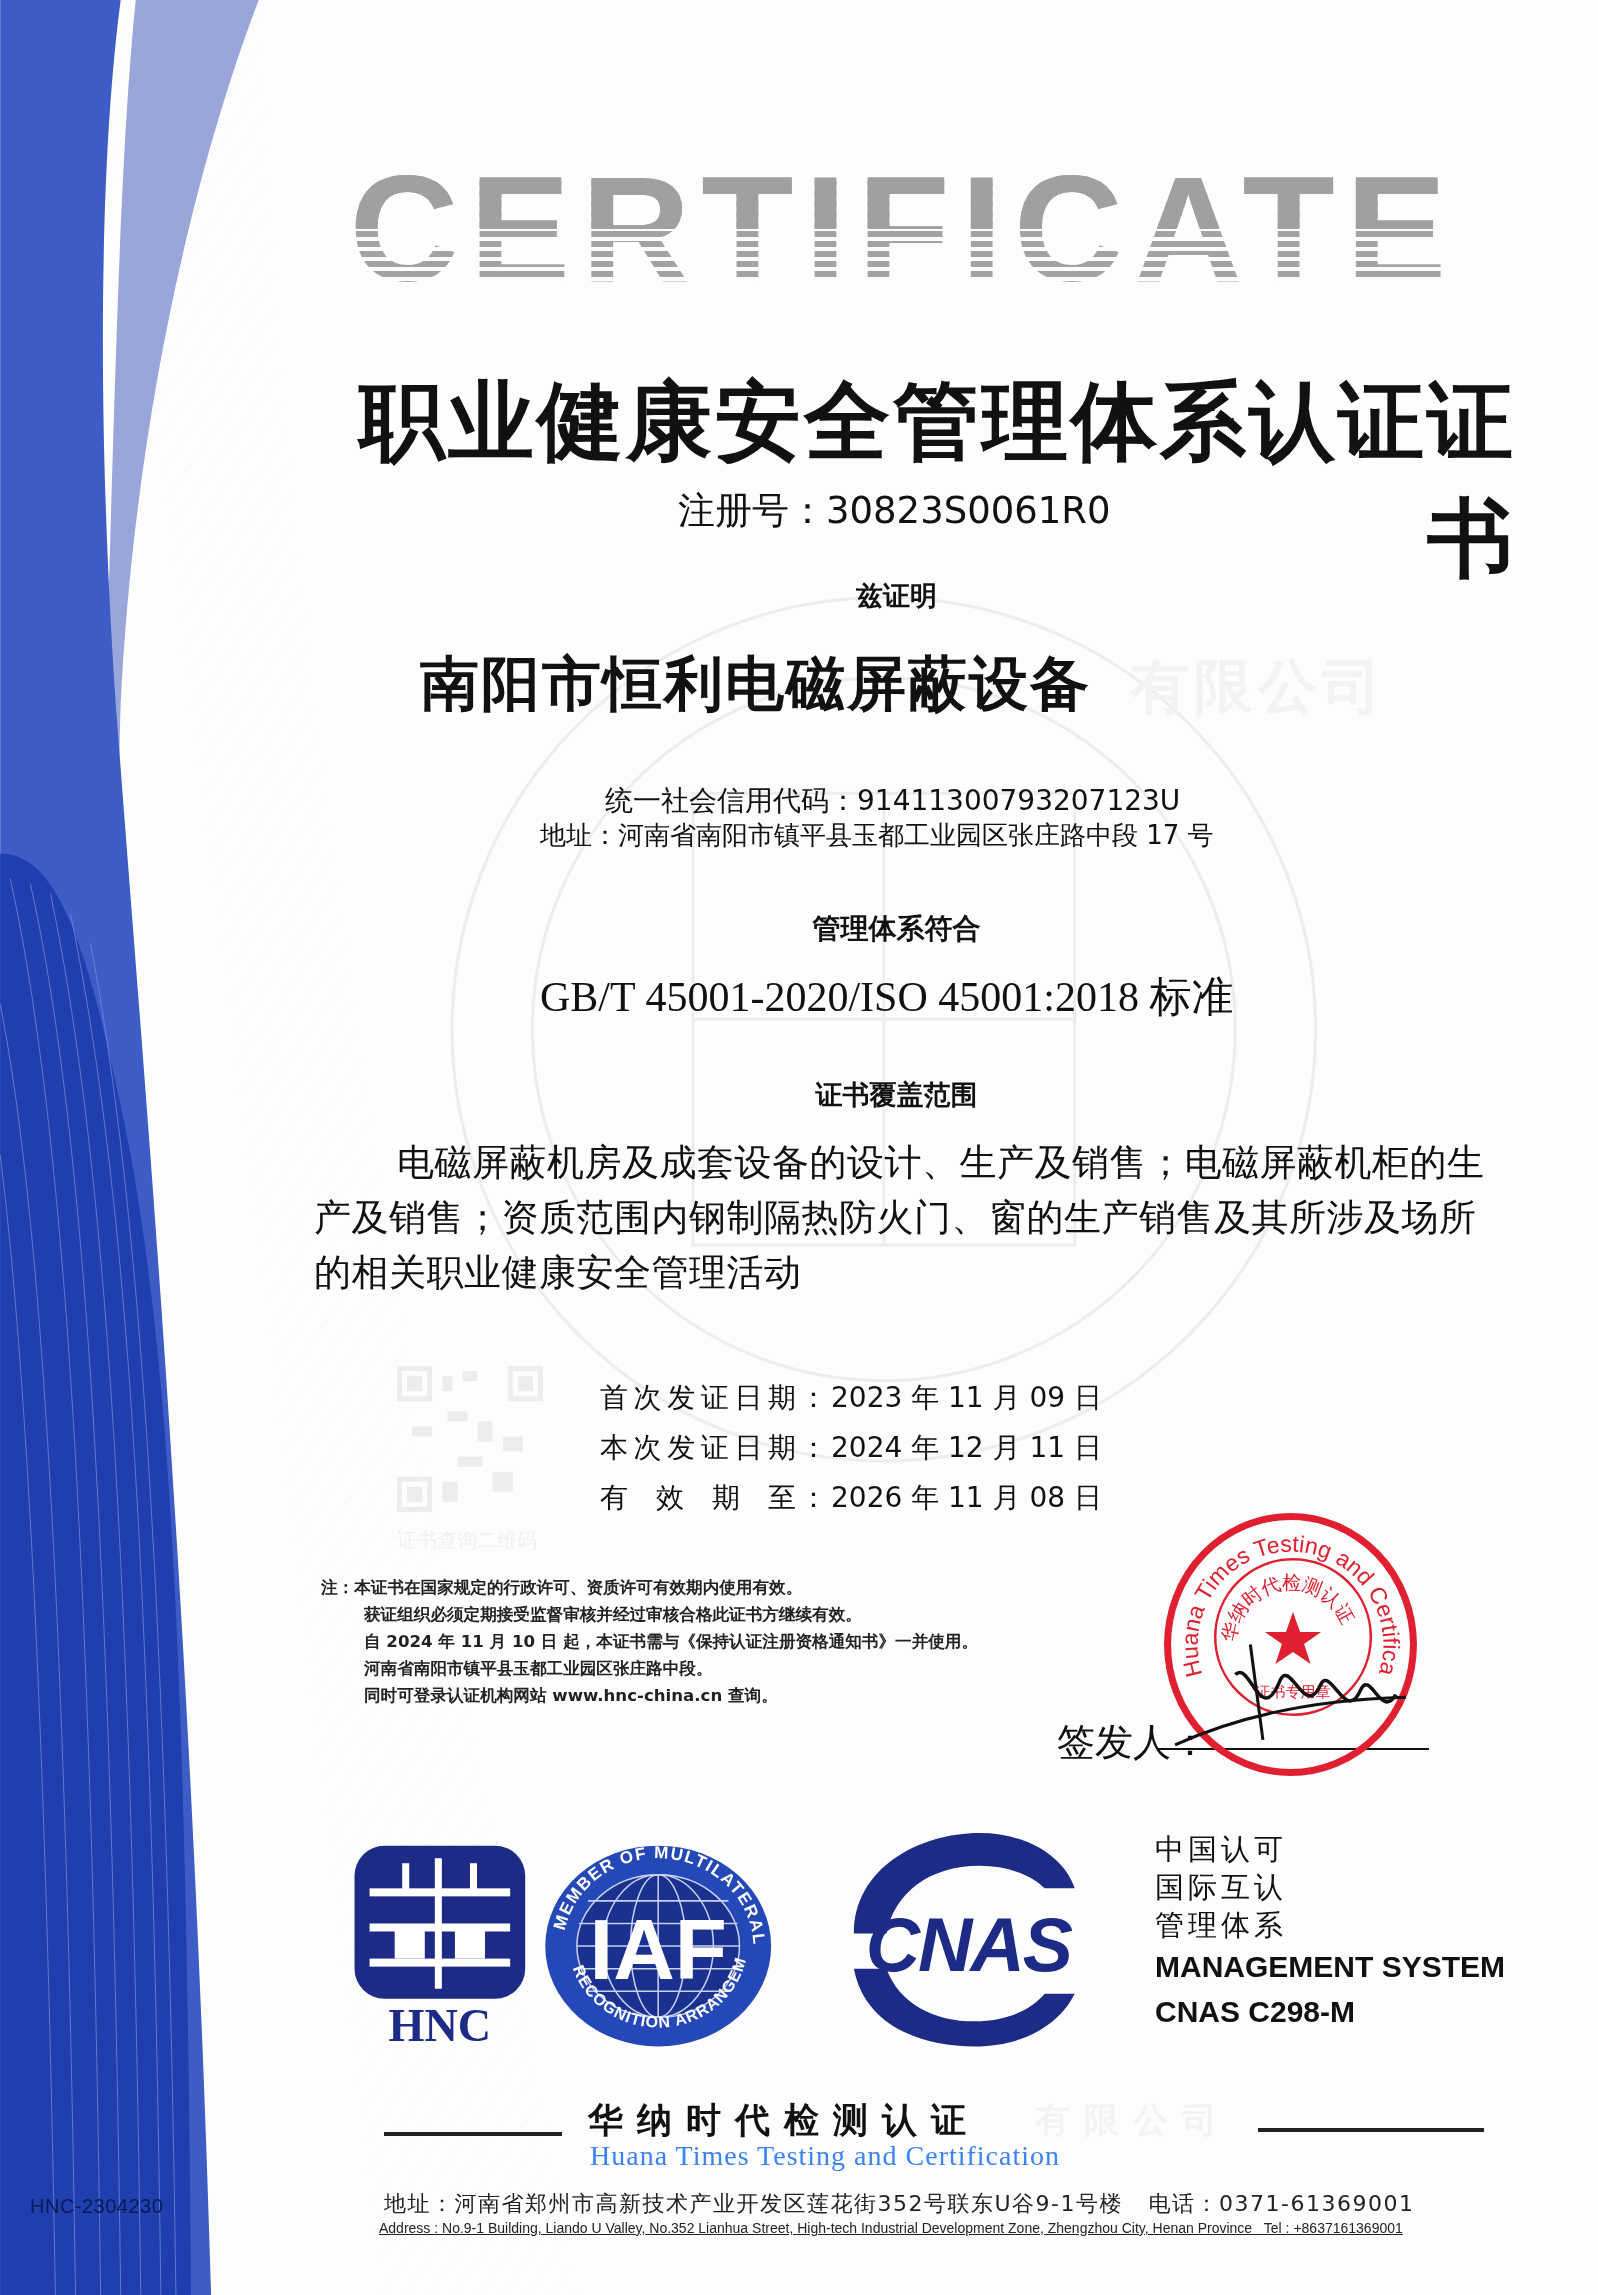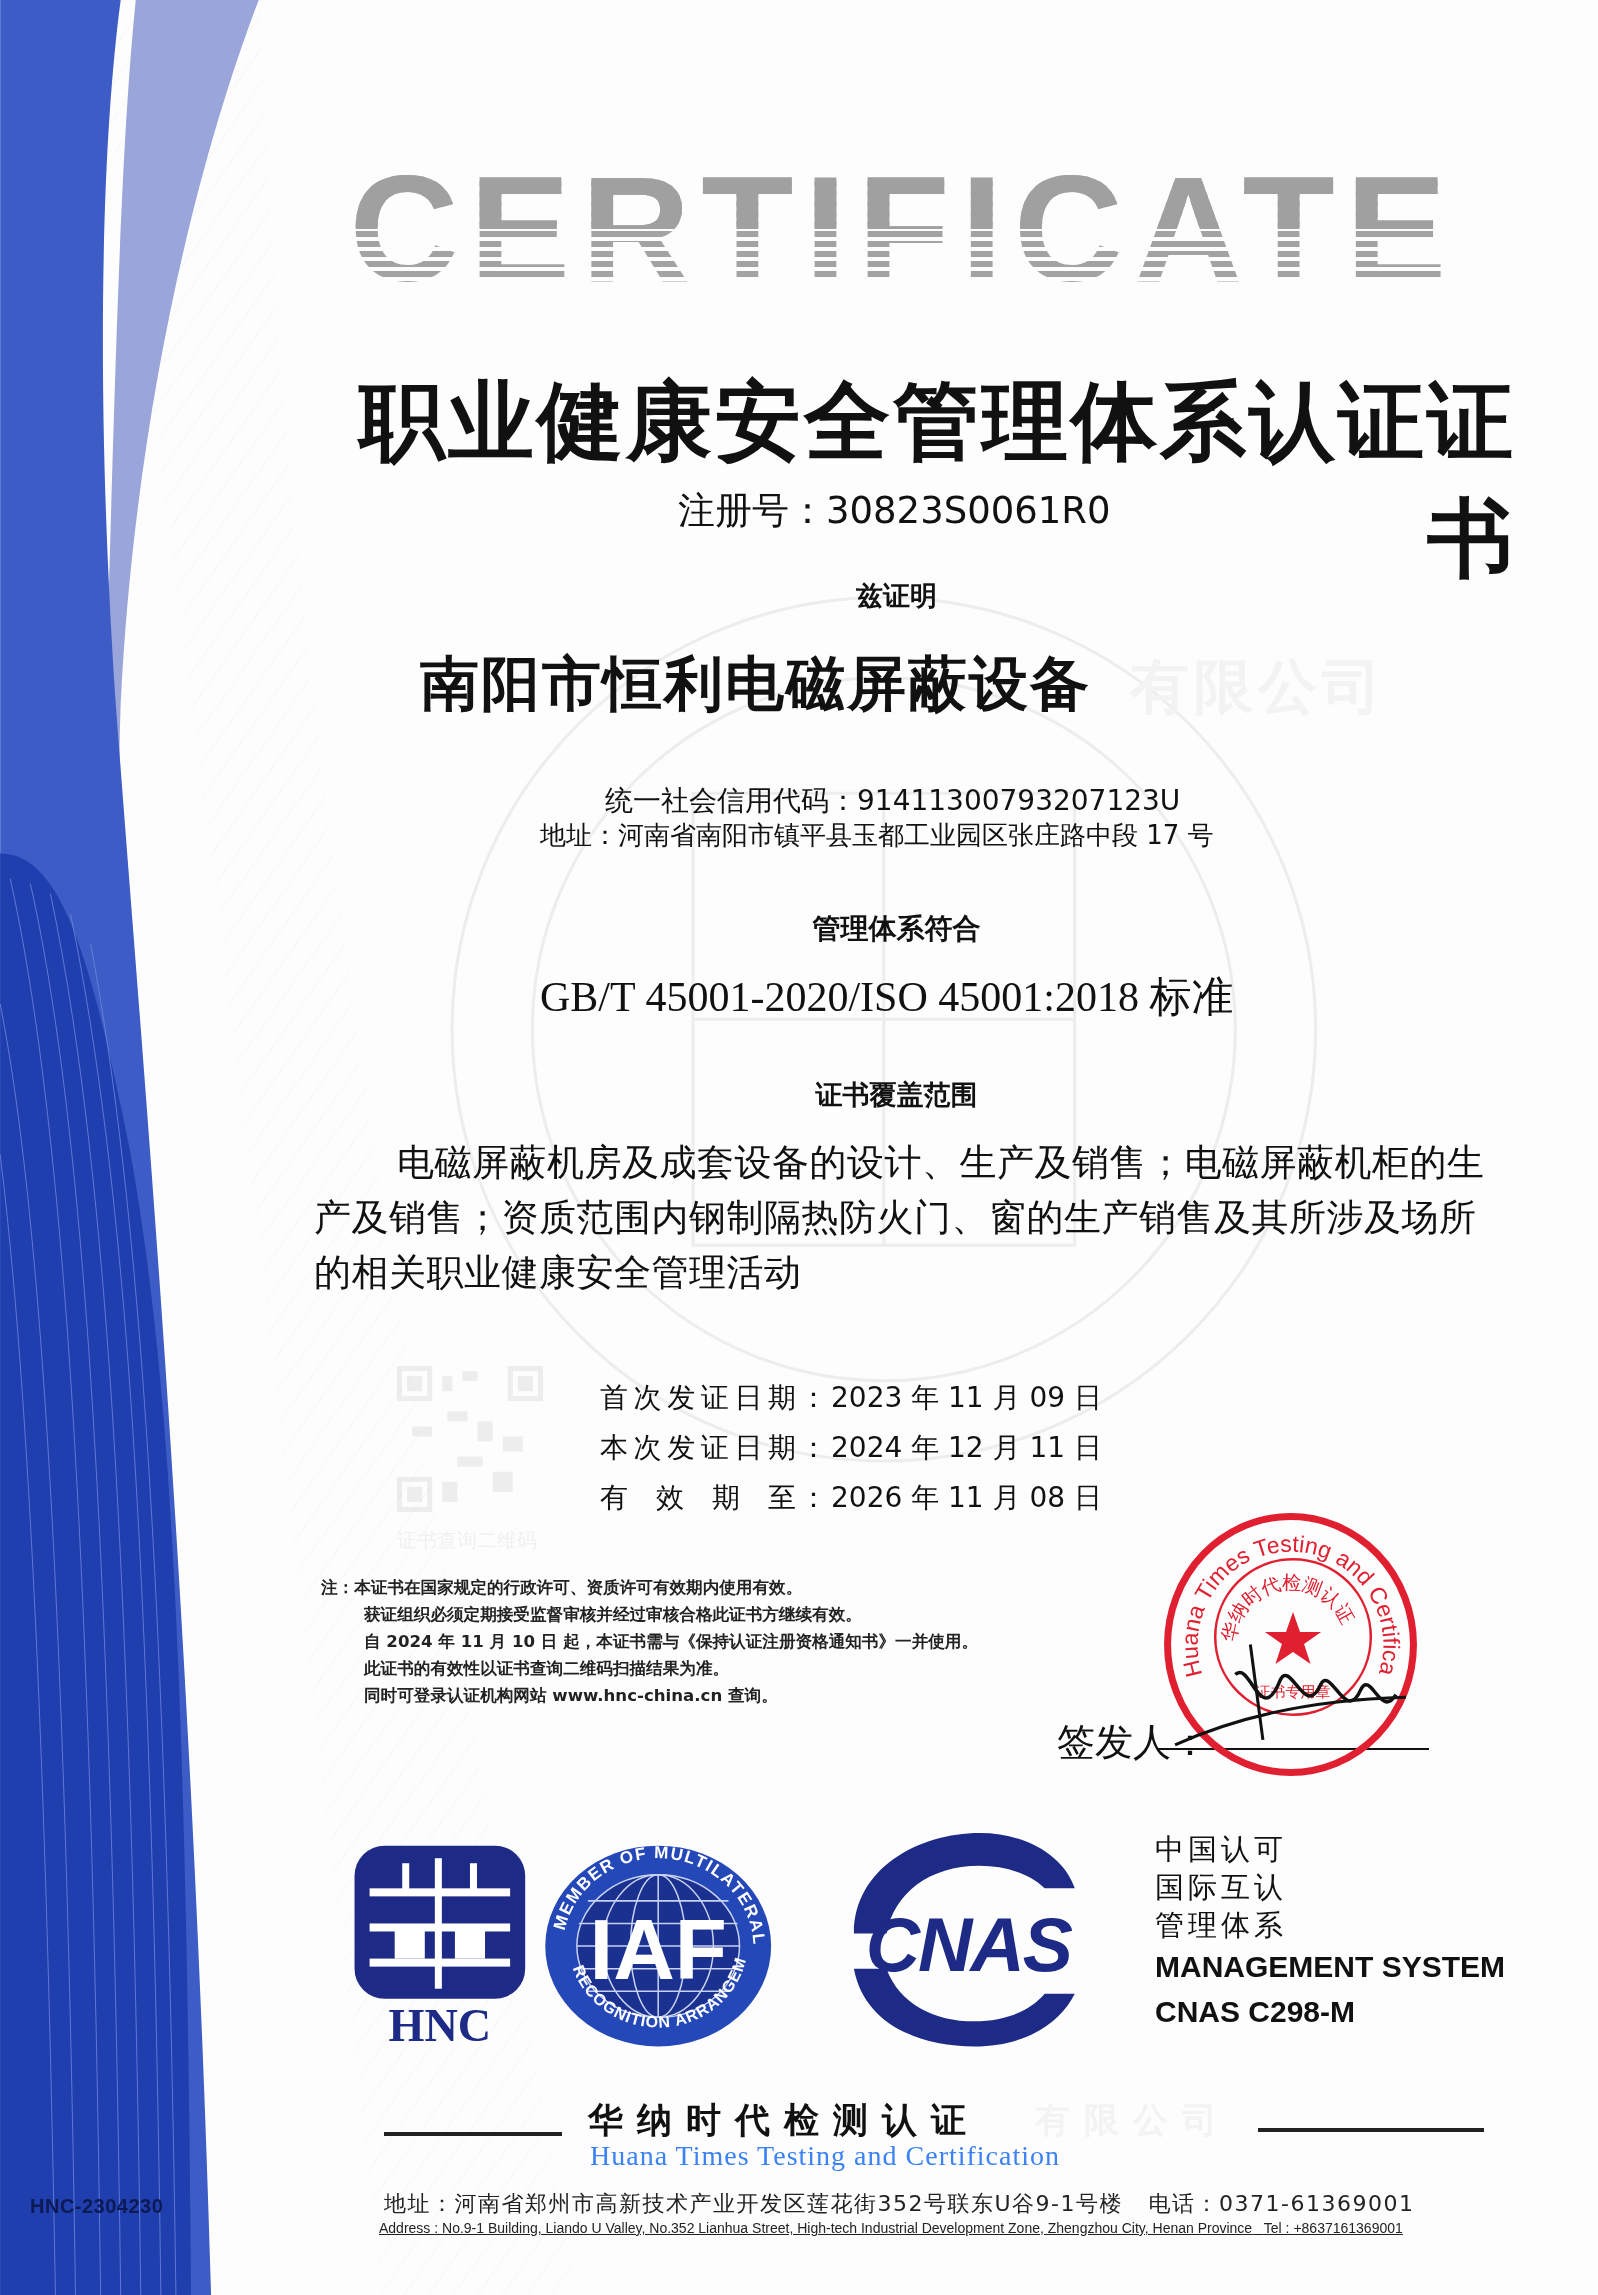--- a/index.html
+++ b/index.html
@@ -51,21 +51,21 @@
 
   .org-cn { top: 2097px; left: 588px; font-size: 35px; font-weight: 700; letter-spacing: 14px; }
   .org-cn-ghost { top: 2097px; left: 1035px; font-size: 35px; font-weight: 700; letter-spacing: 14px; color: #f3f3f3; }
   .org-en { top: 2140px; left: 590px; font-family: "Liberation Serif", "DejaVu Serif", serif; font-size: 28px; letter-spacing: 1px; color: #3b82f6; }
   .rule-left { top: 2132px; left: 384px; width: 178px; height: 4px; background: #222; }
   .rule-right { top: 2128px; left: 1258px; width: 226px; height: 4px; background: #222; }
 
   .footer-cn { top: 2189px; left: 384px; font-size: 22px; letter-spacing: 1.5px; color: #222; }
   .footer-en { top: 2220px; left: 379px; font-family: "Liberation Sans", sans-serif; font-size: 14px; color: #222; text-decoration: underline; }
 
-  .cert-code { top: 2195px; left: 30px; font-family: "Liberation Sans", sans-serif; font-weight: 700; font-size: 20px; color: #0d1a55; letter-spacing: 0.5px; }
+  .cert-code { top: 2195px; left: 30px; font-family: "Liberation Sans", sans-serif; font-weight: 400; font-size: 20px; color: #0d1a55; letter-spacing: 0.5px; }
 </style>
 </head>
 <body>
 
 <svg class="bg-svg" viewBox="0 0 3184 4571" xmlns="http://www.w3.org/2000/svg">
   <defs>
     <pattern id="guil" width="40" height="40" patternUnits="userSpaceOnUse" patternTransform="rotate(35)">
       <line x1="0" y1="0" x2="0" y2="40" stroke="#ececec" stroke-width="2"></line>
     </pattern>
   </defs>
@@ -161,21 +161,21 @@
     <span class="date-label">有效期至</span>
     <span class="date-colon">：</span>
     <span>2026 年 11 月 08 日</span>
   </div>
 </div>
 
 <div class="abs notes">
   <div><span>注：</span><span>本证书在国家规定的行政许可、资质许可有效期内使用有效。</span></div>
   <div class="indent">获证组织必须定期接受监督审核并经过审核合格此证书方继续有效。</div>
   <div class="indent">自 2024 年 11 月 10 日 起，本证书需与《保持认证注册资格通知书》一并使用。</div>
-  <div class="indent">此证书的有效性以证书查询二维码扫描结果为准。</div>
+  <div class="indent">河南省南阳市镇平县玉都工业园区张庄路中段。</div>
   <div class="indent">同时可登录认证机构网站 www.hnc-china.cn 查询。</div>
 </div>
 
 <div class="abs signer">签发人：</div>
 <div class="abs sign-line"></div>
 <svg class="abs seal" viewBox="0 0 540 540" xmlns="http://www.w3.org/2000/svg">
   <defs>
     <path id="sealArc" d="M 95 330 A 185 185 0 1 1 445 330"></path>
     <path id="sealInner" d="M 160 270 A 110 110 0 1 1 380 270"></path>
   </defs>

